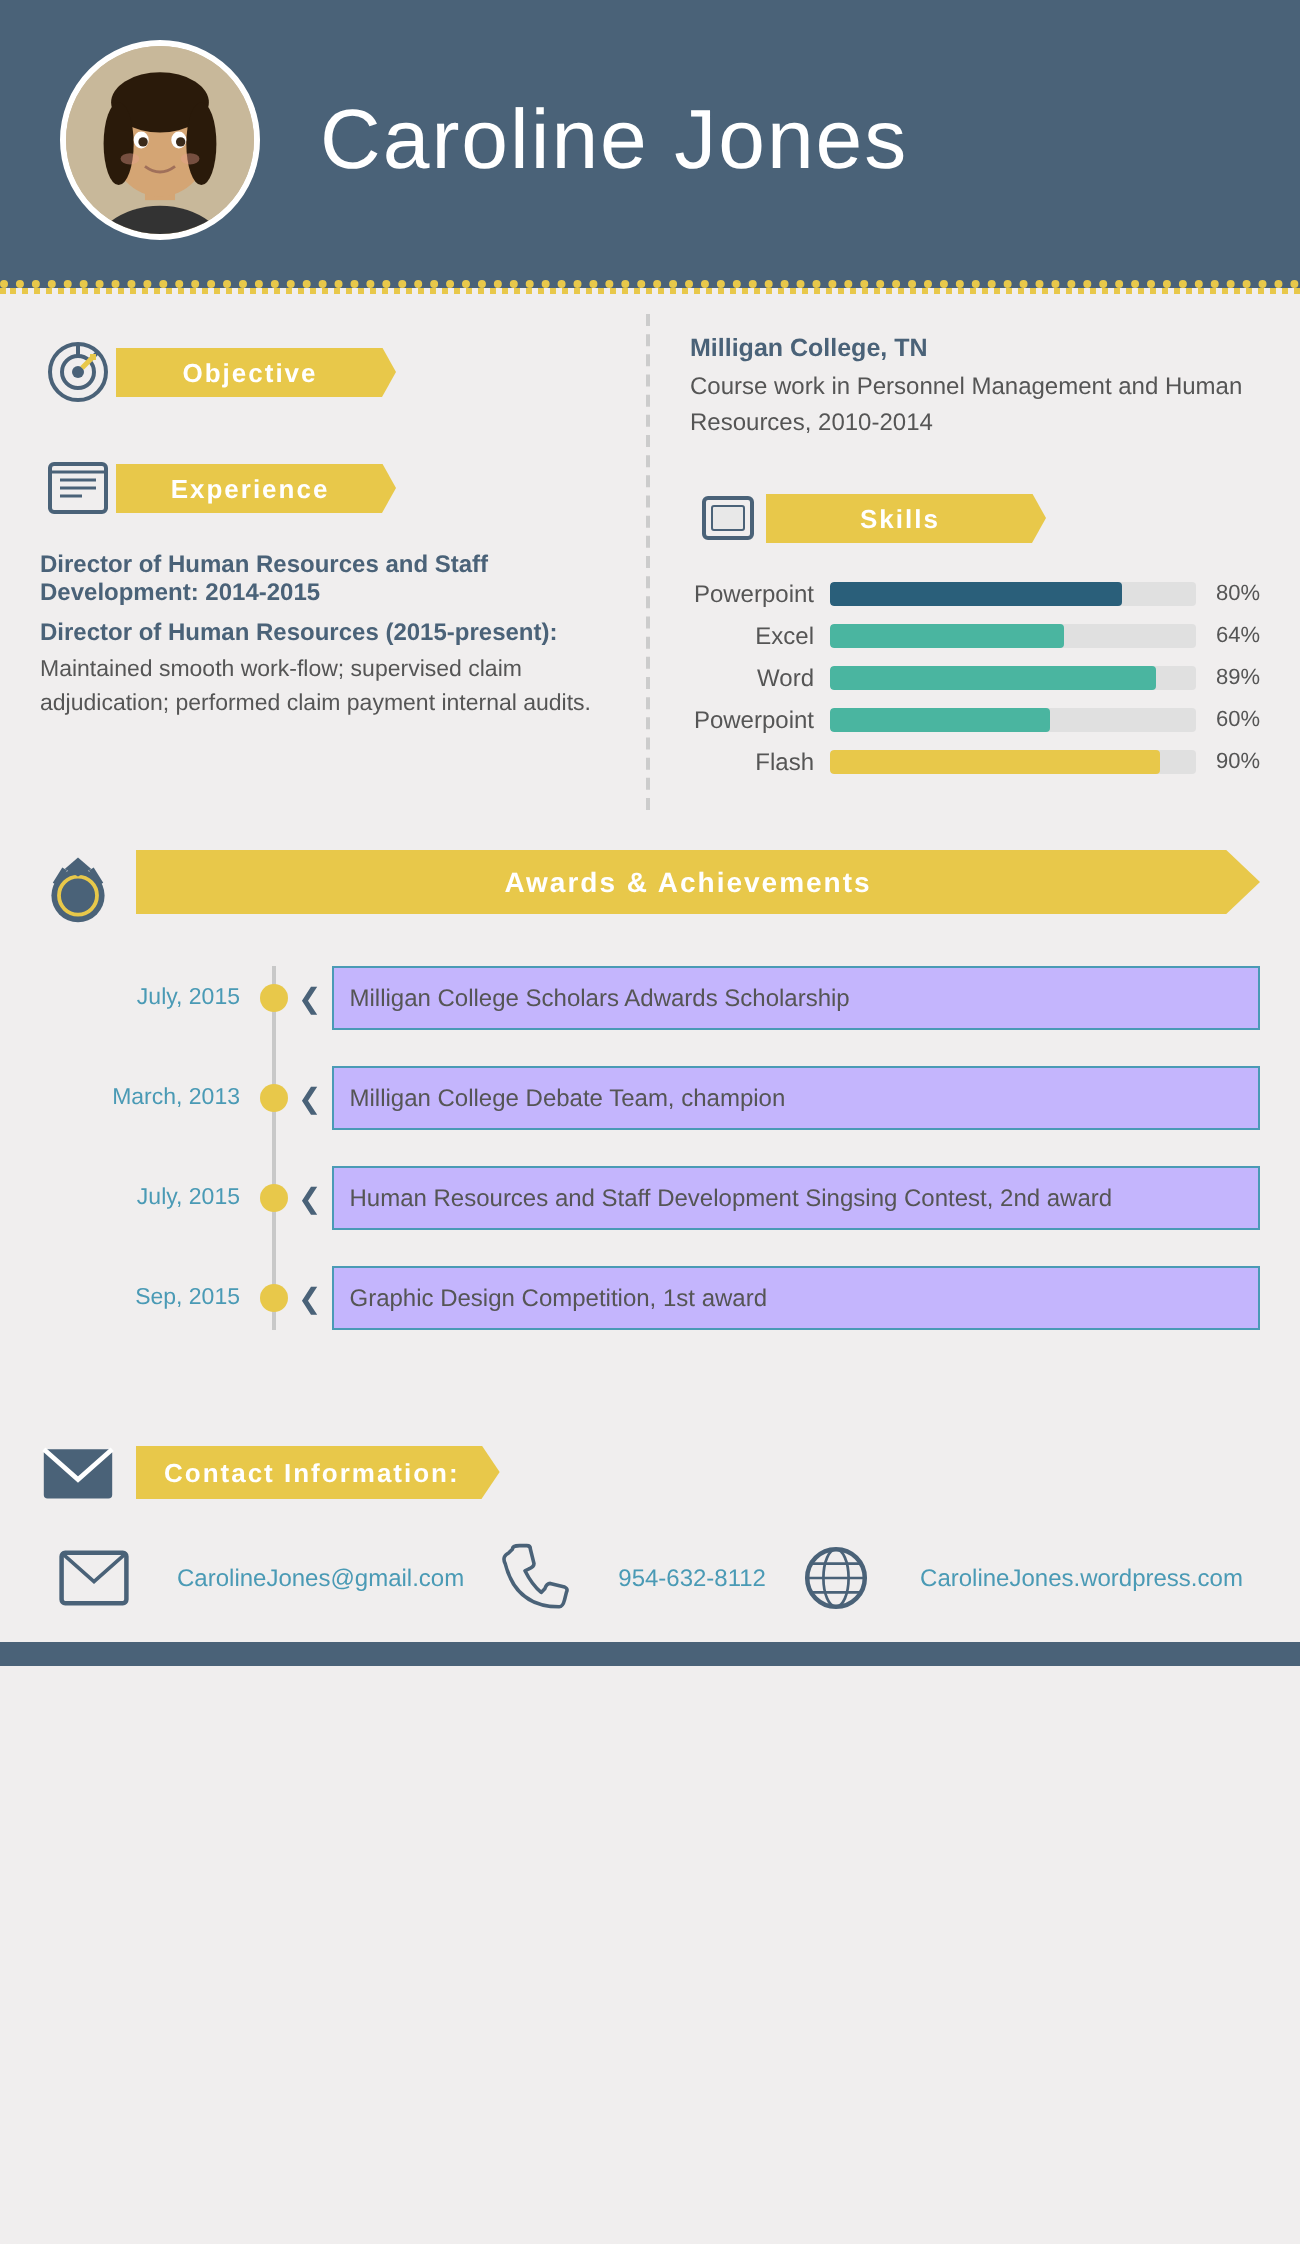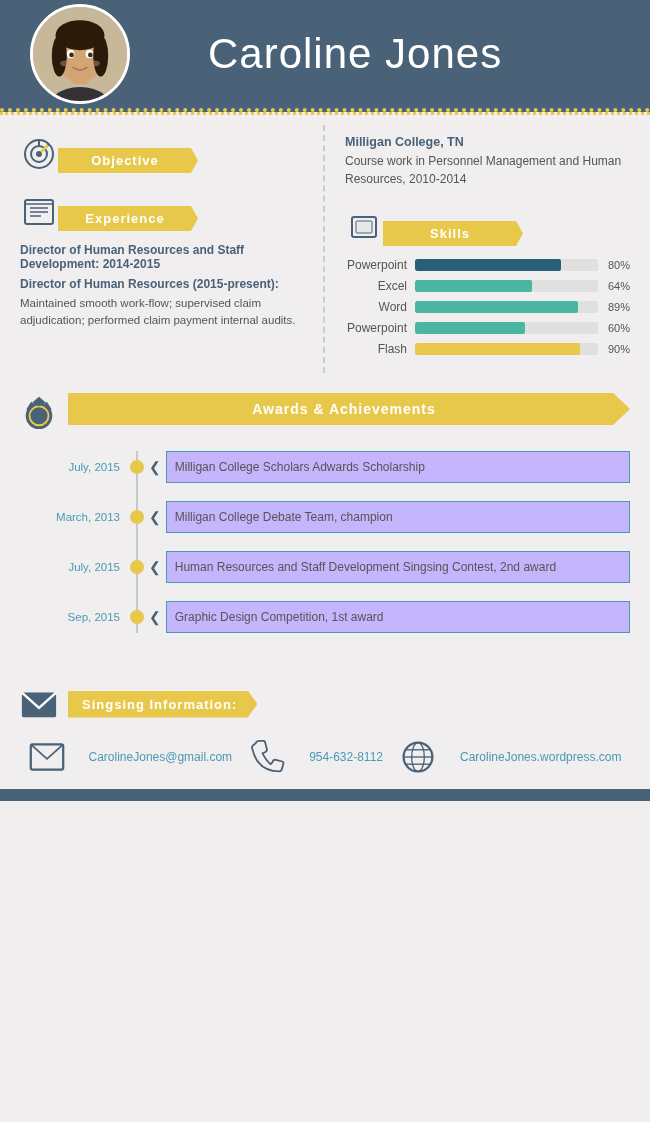--- a/index.html
+++ b/index.html
@@ -7,25 +7,24 @@
       width: 650px;
       font-family: Arial, sans-serif;
       background: #f0eeee;
       font-size: 13px;
       color: #333;
     }
 
     
     .header {
       background: #4a6278;
-      padding: 4px 30px;
+      padding: 20px 30px;
       display: flex;
       align-items: center;
       border-bottom: 4px dotted #e8c84a;
-      gap: 48px;
     }
     .avatar-circle {
       width: 100px;
       height: 100px;
       border-radius: 50%;
       background: #c8b89a;
       overflow: hidden;
       border: 3px solid #fff;
       flex-shrink: 0;
       display: flex;
@@ -58,21 +57,21 @@
       border-right: 2px dashed #ccc;
     }
     .col-right {
       width: 50%;
       padding: 10px 20px;
     }
 
     
     .section-header {
       display: flex;
-      align-items: flex-end;
+      align-items: center;
       margin-bottom: 12px;
     }
     .section-icon {
       width: 38px;
       height: 38px;
       flex-shrink: 0;
       display: flex;
       align-items: center;
       justify-content: center;
     }
@@ -454,21 +453,21 @@
 
 <div class="contact-section">
   <div class="contact-header">
     <div class="section-icon">
       <svg width="40" height="36" viewBox="0 0 40 36">
 
         <rect x="2" y="6" width="36" height="26" rx="2" fill="#4a6278"></rect>
         <polyline points="2,6 20,22 38,6" fill="none" stroke="#fff" stroke-width="2.5"></polyline>
       </svg>
     </div>
-    <div class="contact-banner">Singsing Information:</div>
+    <div class="contact-banner">Contact Information:</div>
   </div>
 
   <div class="contact-row">
     <div class="contact-item">
       <svg class="contact-icon" viewBox="0 0 40 36">
         <rect x="2" y="4" width="36" height="28" rx="2" fill="none" stroke="#4a6278" stroke-width="2.5"></rect>
         <polyline points="2,4 20,20 38,4" fill="none" stroke="#4a6278" stroke-width="2"></polyline>
       </svg>
       <div class="contact-text">CarolineJones@gmail.com</div>
     </div>

